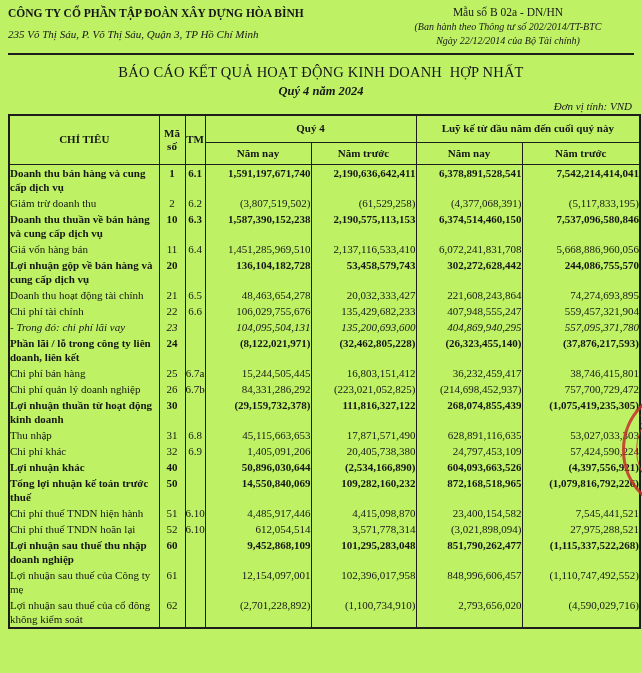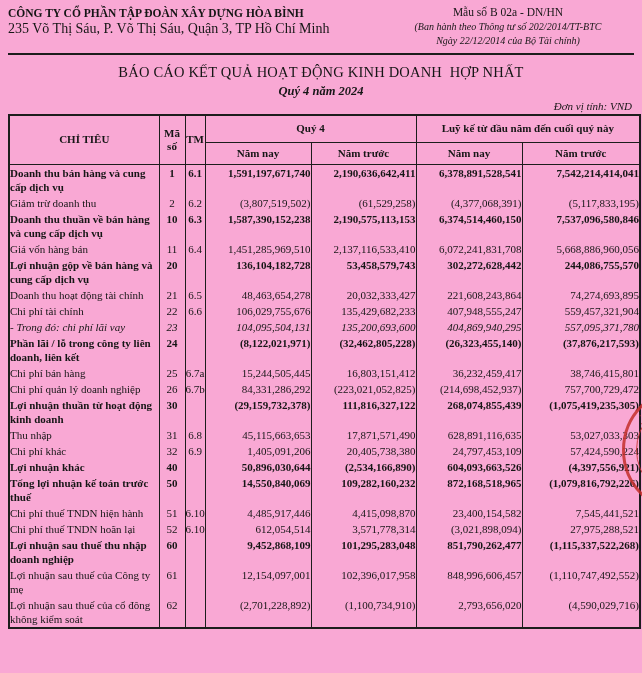--- a/index.html
+++ b/index.html
@@ -5,37 +5,39 @@
   * { margin: 0; padding: 0; box-sizing: border-box; }
   html, body { background: #ffffff; }
   body {
     font-family: "Liberation Serif", "DejaVu Serif", serif;
     color: #161616;
   }
   .page {
     position: relative;
     width: 642px;
     height: 673px;
-    background: #f9a8d4;
+    background: #bef264;
     overflow: hidden;
   }
   
   .letterhead {
     display: flex;
     justify-content: space-between;
     padding: 5px 8px 0 8px;
   }
   .company-name {
     font-weight: bold;
     font-size: 11.5px;
     line-height: 16px;
   }
   .company-address {
-    font-size: 14px;
+    font-style: italic;
+    font-size: 11px;
     line-height: 15px;
+    margin-top: 6px;
   }
   .form-block { text-align: center; width: 252px; }
   .form-number {
     font-weight: normal;
     font-size: 11.5px;
     line-height: 15px;
   }
   .form-note {
     font-style: italic;
     font-size: 10px;

